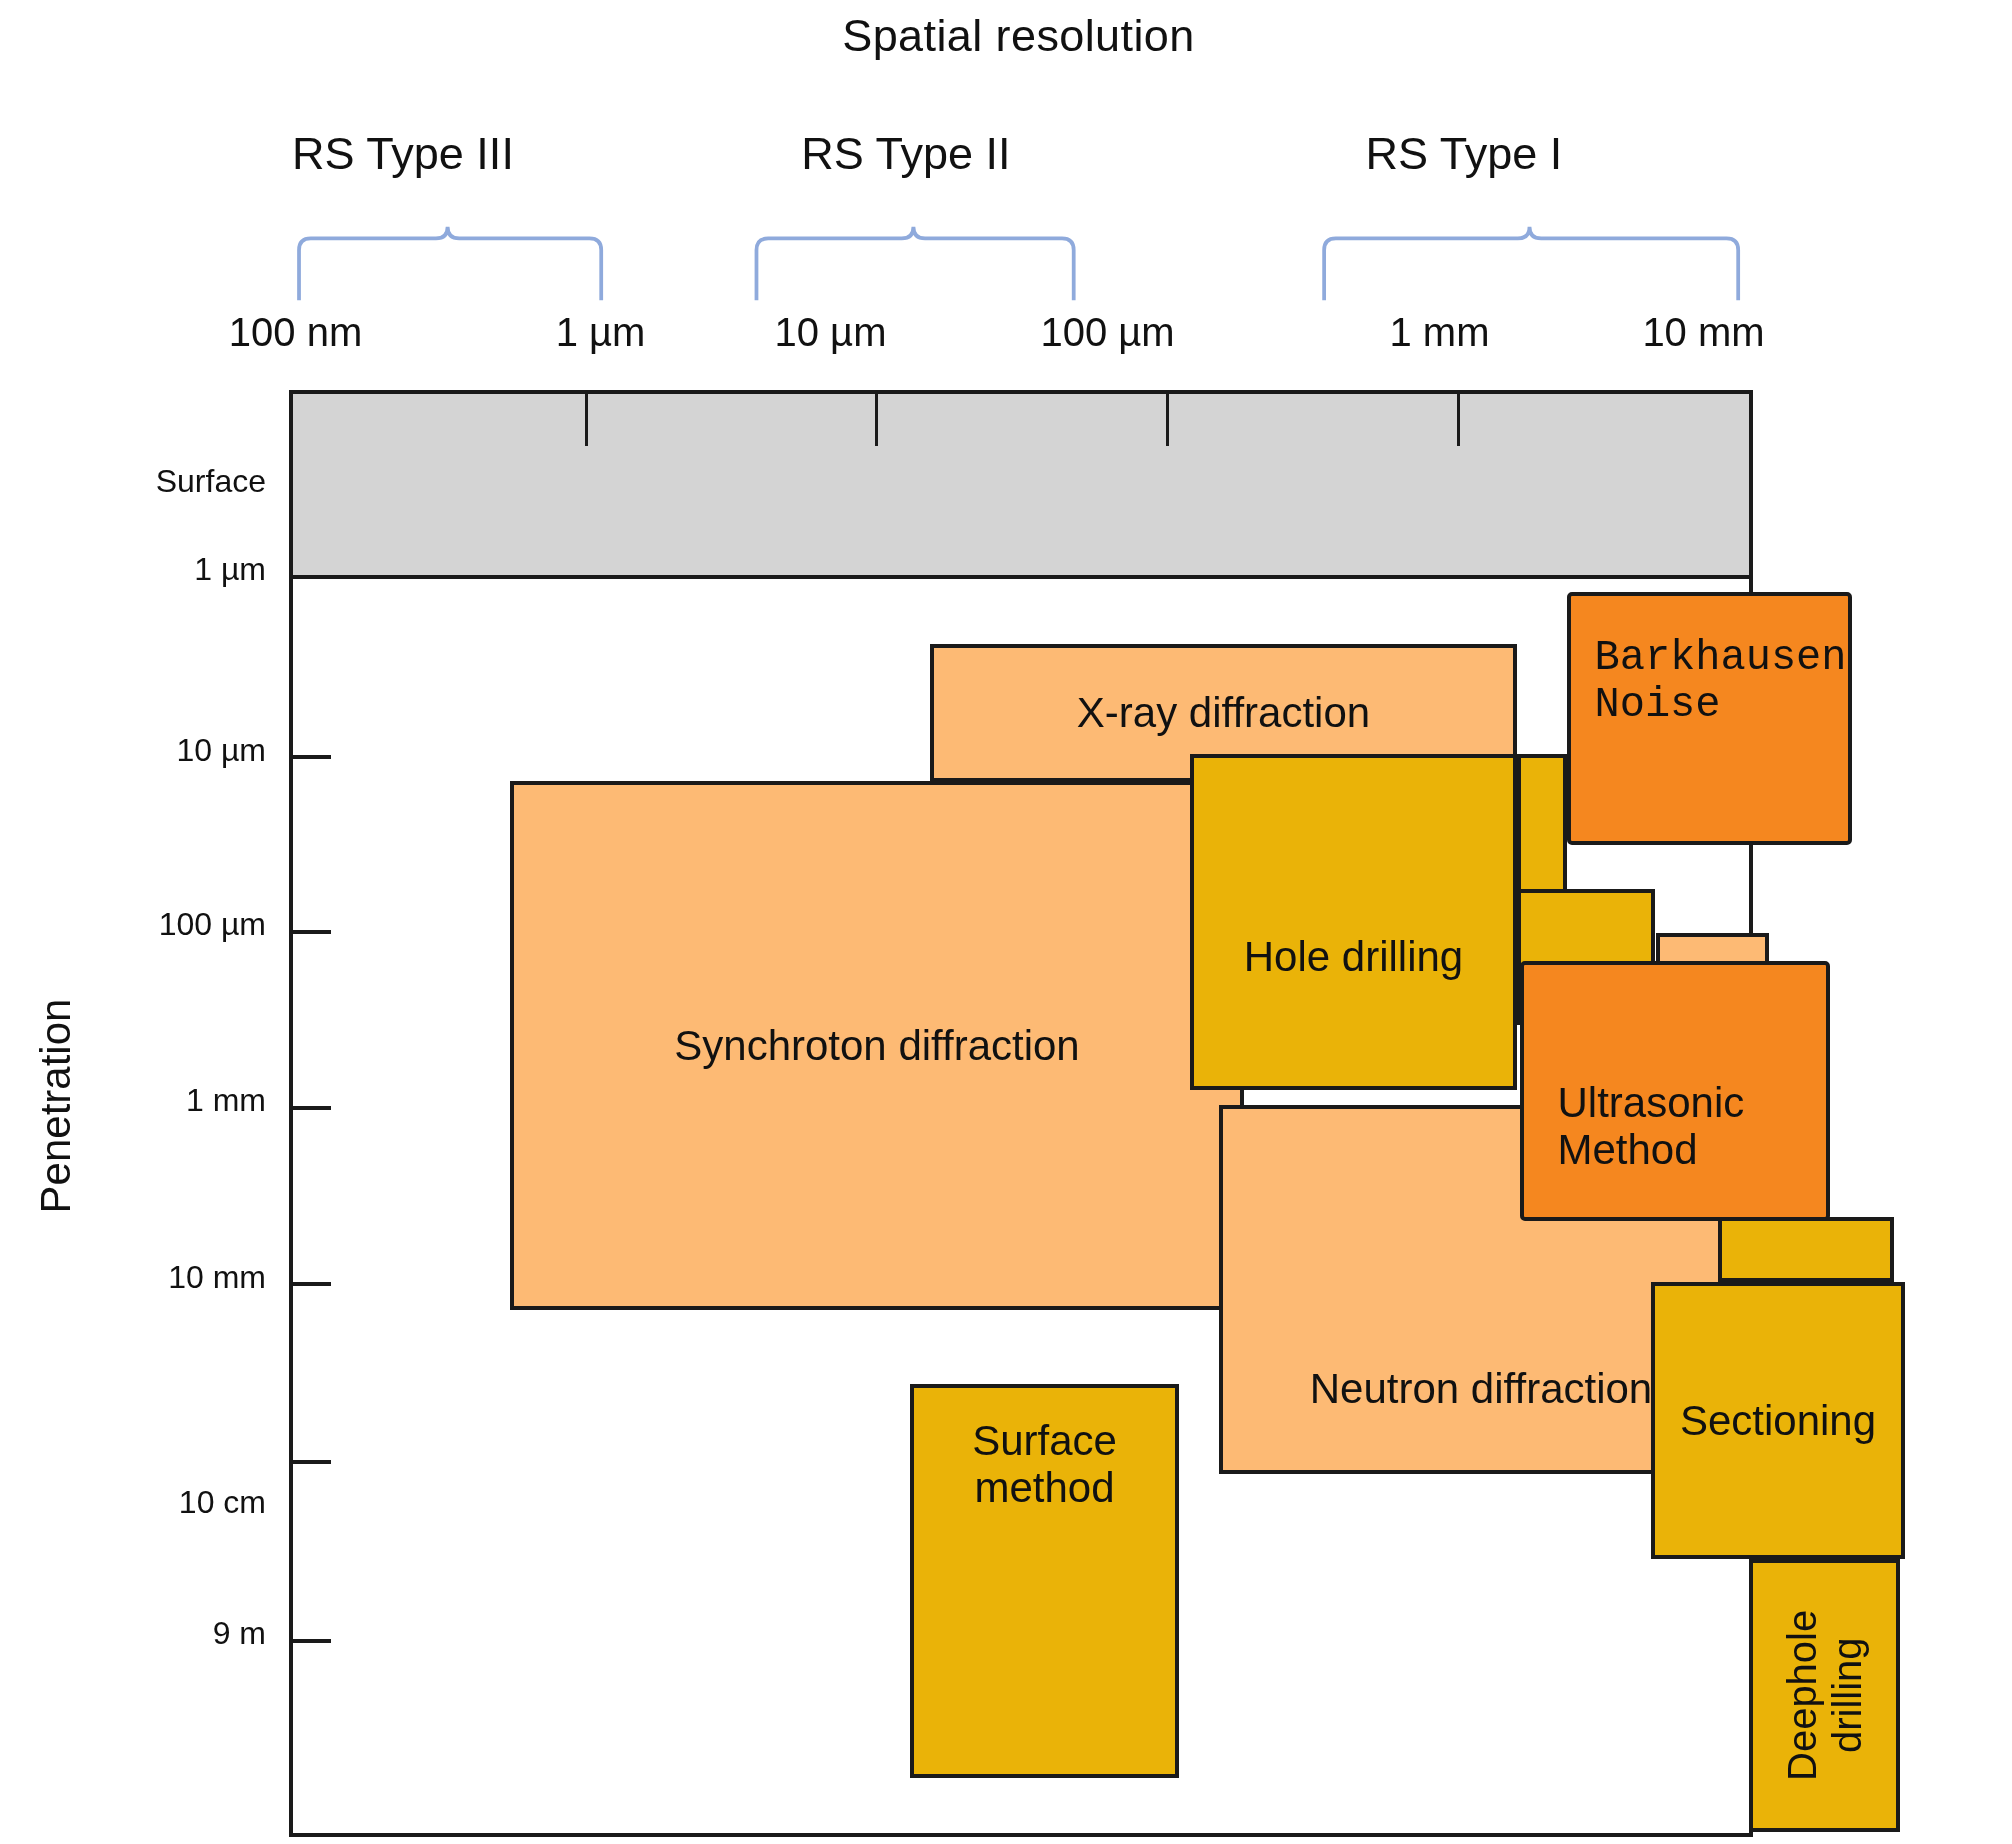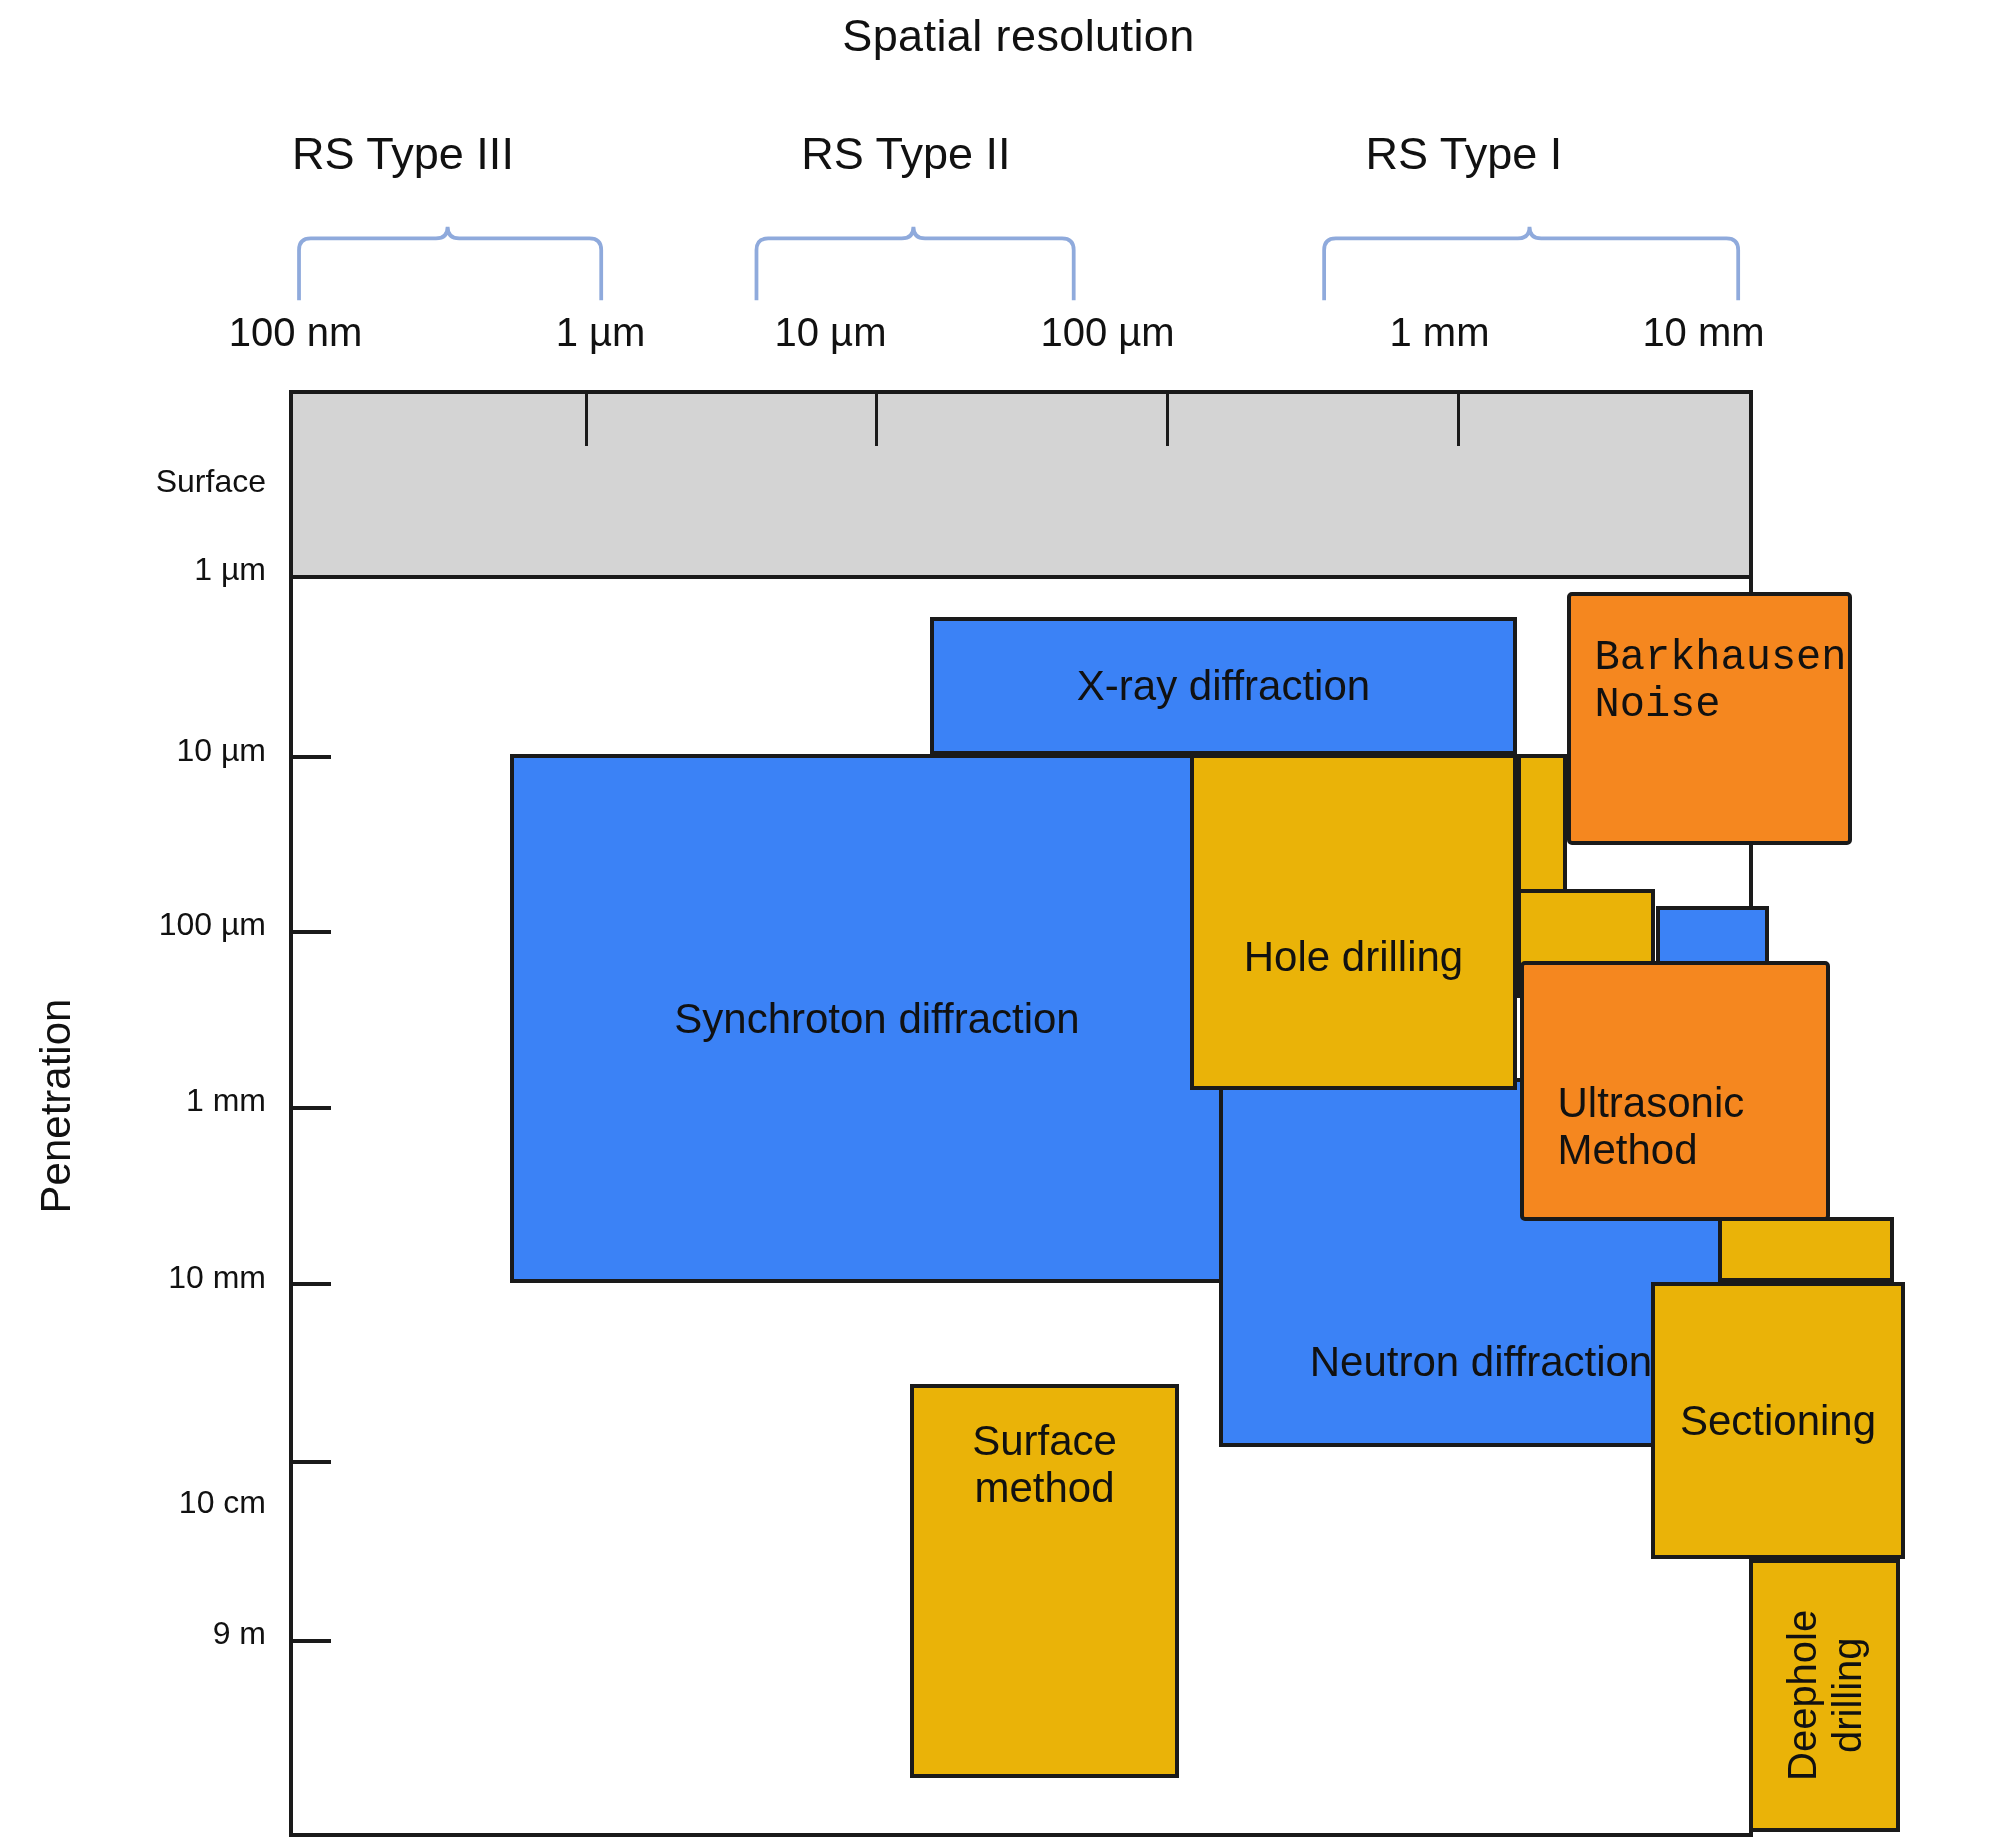--- a/index.html
+++ b/index.html
@@ -47,21 +47,21 @@
   .xtickmark{background:#1a1a1a;width:3.4px;height:52px;}
   .ytickmark{background:#1a1a1a;height:4.2px;width:40px;}
 
   
   .box{
     box-sizing:border-box;border:4.2px solid #1a1a1a;
     display:flex;align-items:center;justify-content:center;
     text-align:center;font-size:42px;line-height:1.12;
     padding:5px;
   }
-  .box.white{background:#3b82f6;}
+  .box.white{background:#fdba74;margin-top:27px;}
   .box.grey{background:#eab308;}
   .box.orange{background:#F5871F;align-items:center;}
   .box.rot{writing-mode:vertical-rl;transform:rotate(180deg);}
   .box .lbl{display:block;}
 </style>
 </head>
 <body>
 
 <div class="abs" id="spatial-title">Spatial resolution</div>
 

